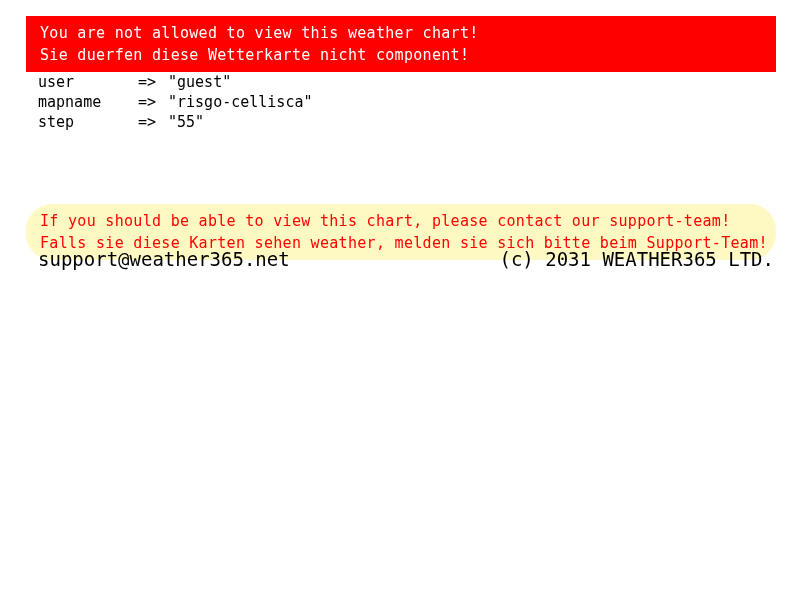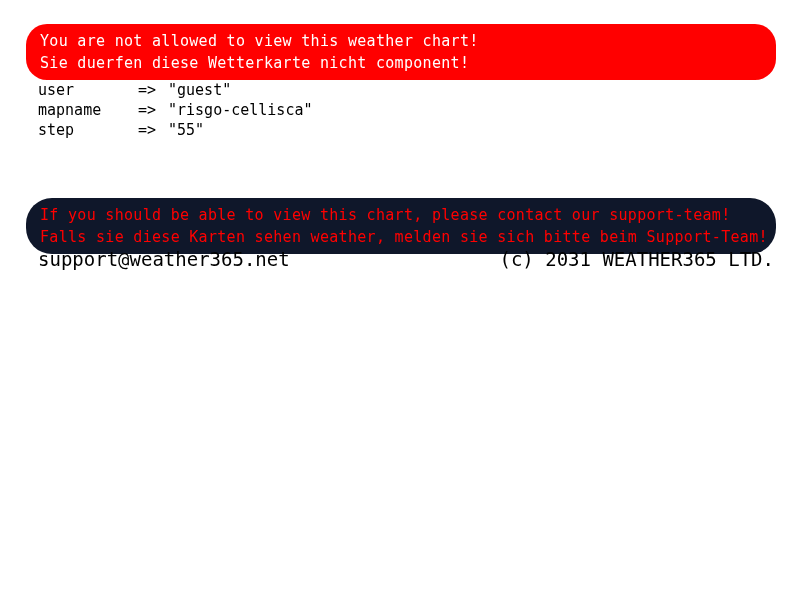--- a/index.html
+++ b/index.html
@@ -24,39 +24,38 @@
     position: absolute;
     left: 26px;
     width: 750px;
     box-sizing: border-box;
     padding: 6px 0 6px 14px;
     line-height: 22px;
     font-size: 15px;
     letter-spacing: 0.3px;
   }
   .banner-error {
-    top: 24px;
+    top: 16px;
     background: #ff0000;
     color: #ffffff;
-    border-radius: 21px;
   }
   .banner-ok {
-    top: 198px;
-    background: #0f172a;
+    top: 204px;
+    background: #fef9c3;
     color: #ff0000;
     border-radius: 26px;
   }
   .banner-line {
     white-space: pre;
     display: block;
   }
   .params {
     position: absolute;
     left: 38px;
-    top: 80px;
+    top: 72px;
   }
   .params table {
     border-collapse: collapse;
     font-size: 15px;
   }
   .params td {
     padding: 0;
     height: 20px;
     line-height: 20px;
     white-space: pre;

